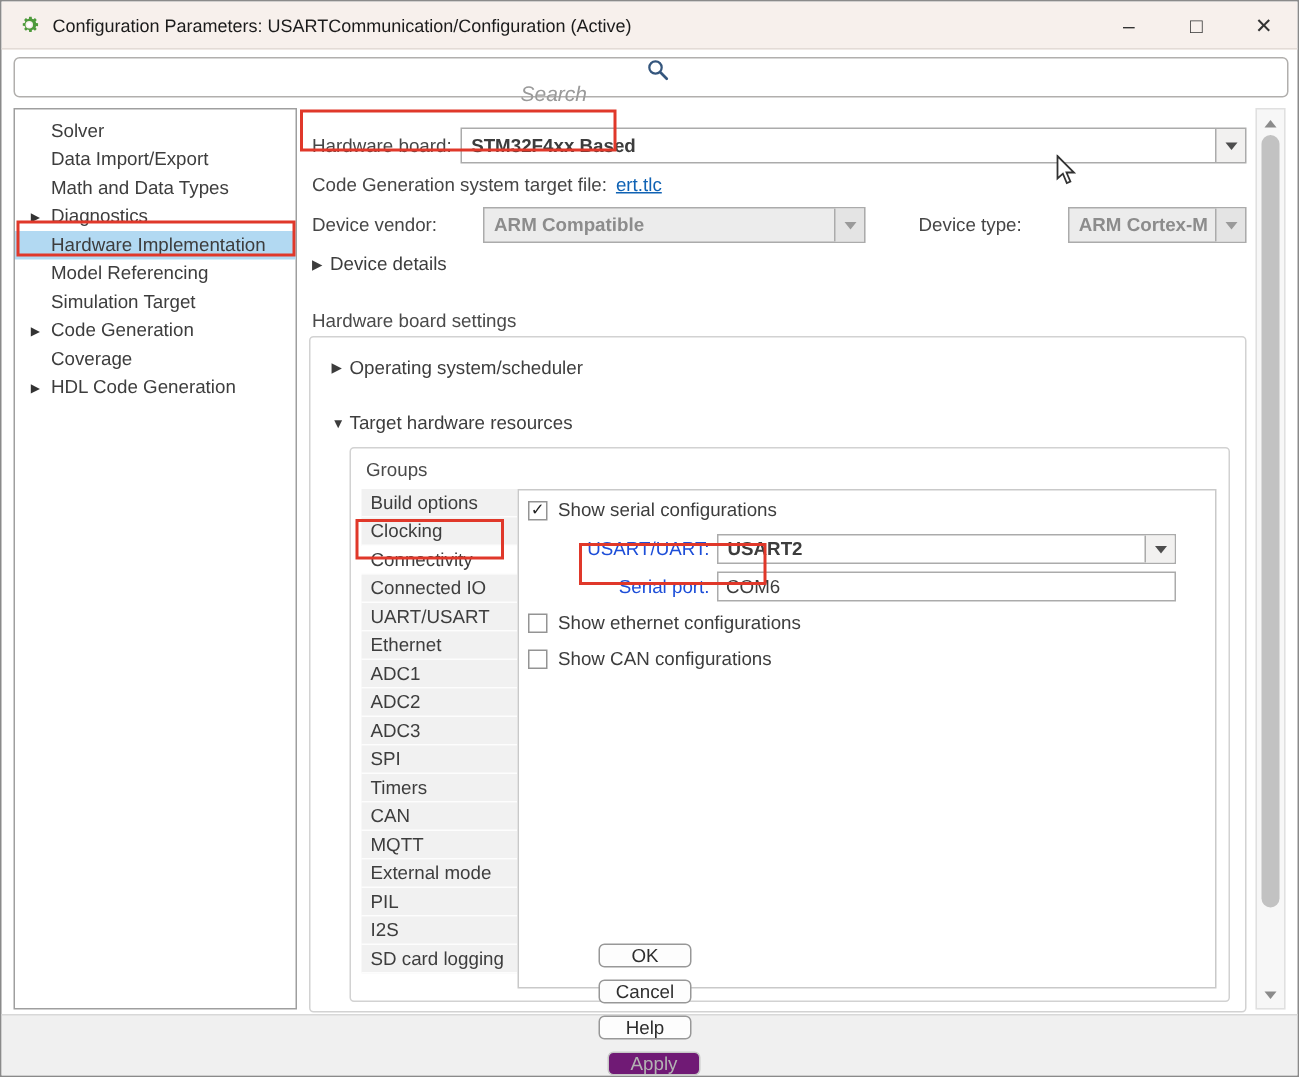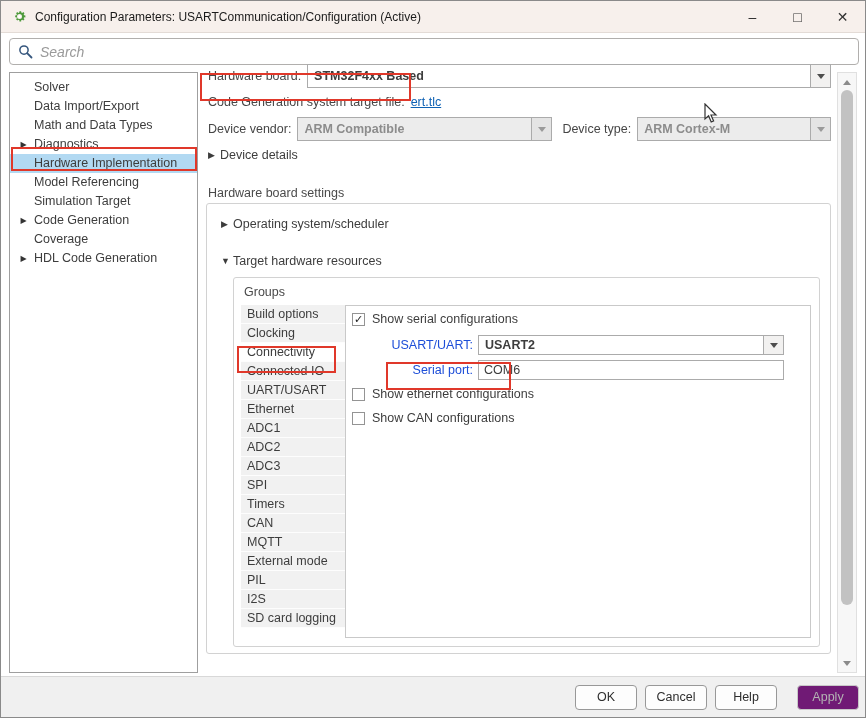--- a/index.html
+++ b/index.html
@@ -8,34 +8,34 @@
   .window { position:relative; width:866px; height:718px; background:#ffffff; border:1px solid #8a8a8a; overflow:hidden; }
 
   
   .titlebar { position:absolute; left:0; top:0; width:100%; height:32px; background:#f7f0ec; border-bottom:1px solid #e3dbd6; display:flex; align-items:center; }
   .app-icon { margin-left:10px; width:16px; height:16px; color:#4e9a3c; font-size:14px; line-height:16px; text-align:center; }
   .title-text { margin-left:8px; font-size:12px; color:#1b1b1b; }
   .win-controls { margin-left:auto; display:flex; height:100%; }
   .win-btn { width:45px; height:100%; display:flex; align-items:center; justify-content:center; font-size:14px; color:#333; cursor:default; }
 
   
-  .searchwrap { position:absolute; left:8px; top:37px; width:850px; height:27px; border:1px solid #b1afad; border-radius:4px; background:#fff; display:flex; align-items:center; }
+  .searchwrap { position:absolute; left:8px; top:37px; width:850px; height:27px; border:1px solid #b1afad; border-radius:4px; background:#fff; display:flex; align-items:center;flex-direction:column; }
   .search-icon { margin-left:8px; width:15px; height:15px; flex:0 0 auto; }
   .searchwrap input { border:none; outline:none; flex:1; margin-left:7px; font-size:14px; font-family:"Liberation Sans",sans-serif; color:#333; background:transparent; }
   .searchwrap input::placeholder { font-style:italic; color:#9a9a9a; }
 
   
   .sidebar { position:absolute; left:8px; top:71px; width:189px; height:601px; background:#fff; border:1px solid #9f9f9f; padding-top:5px; }
   .tree-item { height:19px; line-height:19px; display:flex; align-items:center; font-size:12.5px; white-space:nowrap; }
   .tree-item .tw { width:13px; margin-left:7px; font-size:8px; color:#333; text-align:center; flex:0 0 auto; }
   .tree-item .lbl { padding-left:4px; }
   .tree-item.sel { background:#b2d9f2; }
 
   
-  .main { position:absolute; left:205px; top:61px; width:627px; height:601px;padding-left:16px; }
+  .main { position:absolute; left:205px; top:82px; width:627px; height:601px;padding-left:16px; }
   .frow { position:absolute; left:2px; right:2px; display:flex; align-items:center; }
   .lab { color:#464646; white-space:nowrap; }
   .combo { height:24px; border:1px solid #ababab; background:#fff; display:flex; align-items:center;font-weight:bold; }
   .combo .val { padding-left:6px; flex:1; white-space:nowrap; overflow:hidden; }
   .combo .arrowbox { width:20px; height:100%; border-left:1px solid #ababab; background:#f2f1f0; display:flex; align-items:center; justify-content:center; flex:0 0 auto; }
   .tri-down { width:0; height:0; border-left:4px solid transparent; border-right:4px solid transparent; border-top:5px solid #4d4d4d; }
   .combo.disabled { background:#ececec; }
   .combo.disabled .val { color:#8c8c8c; }
   .combo.disabled .arrowbox { background:#e4e4e4; }
   .combo.disabled .tri-down { border-top-color:#9a9a9a; }
@@ -61,21 +61,21 @@
 
   
   .scrollbar { position:absolute; left:836px; top:71px; width:20px; height:601px; background:#f7f7f7; border:1px solid #e0e0e0; }
   .sb-up, .sb-down { position:absolute; left:0; width:18px; height:14px; display:flex; align-items:center; justify-content:center; }
   .sb-up { top:2px; } .sb-down { bottom:2px; }
   .tri-up-s { width:0;height:0;border-left:4px solid transparent;border-right:4px solid transparent;border-bottom:5px solid #8b8b8b; }
   .tri-down-s { width:0;height:0;border-left:4px solid transparent;border-right:4px solid transparent;border-top:5px solid #8b8b8b; }
   .sb-thumb { position:absolute; left:3px; top:17px; width:12px; height:515px; background:#c2c2c2; border-radius:6px; }
 
   
-  .footer { position:absolute; left:0; bottom:0; width:100%; height:41px; background:#f0f0f0; border-top:1px solid #d8d8d8; display:flex; align-items:center; justify-content:flex-end; gap:8px; padding-right:6px; }
+  .footer { position:absolute; left:0; bottom:0; width:100%; height:41px; background:#f0f0f0; border-top:1px solid #d8d8d8; display:flex; align-items:center; justify-content:flex-end; gap:8px; padding-right:6px;flex-direction:column; }
   .btn { width:62px; height:25px; border:1px solid #989898; border-radius:4px; background:#fdfdfd; font-family:"Liberation Sans",sans-serif; font-size:12.5px; color:#2e2e2e; }
   .btn.disabled { color:#b3b3b3; border-color:#c8c8c8; background:#701a75;margin-left:12px; }
 
   
   .annot { position:absolute; border:2px solid #e0382a; pointer-events:none; background:transparent; }
 
   .cursor { position:absolute; left:703px; top:102px; pointer-events:none; }
 </style>
 </head>
 <body>
@@ -158,21 +158,21 @@
             <span class="tri-down"></span>
           </span>
       </div>
     </div>
 
     <div class="frow" style="top:33px;">
       <span class="lab">Code Generation system target file:</span>
       <span class="link" style="margin-left:6px;">ert.tlc</span>
     </div>
 
-    <div class="frow" style="top:55px;">
+    <div class="frow" style="top:55px;gap:25px;">
       <span class="lab">Device vendor:</span>
       <div class="combo disabled" style="width:255px; margin-left:6px;">
         <span class="val">ARM Compatible</span>
         <span class="arrowbox">
             <span class="tri-down"></span>
           </span>
       </div>
       <span class="lab" style="margin-left:10px;">Device type:</span>
       <div class="combo disabled" style="flex:1; margin-left:6px;">
         <span class="val">ARM Cortex-M</span>

